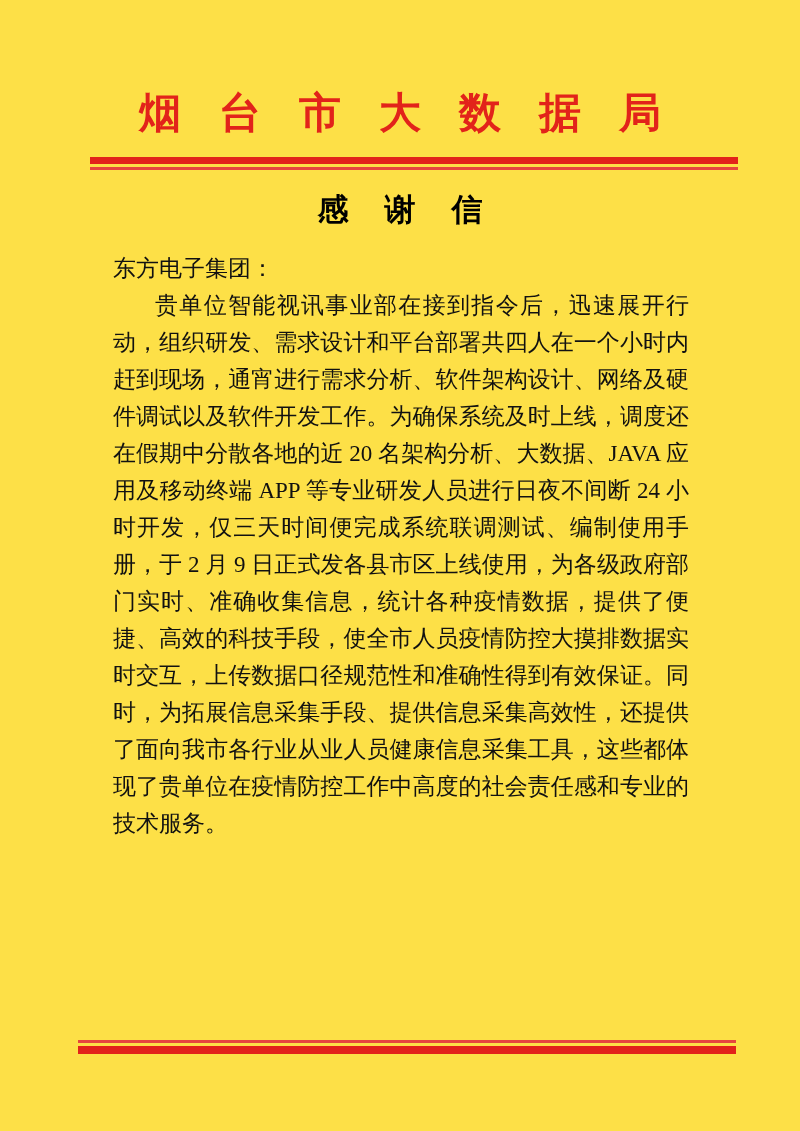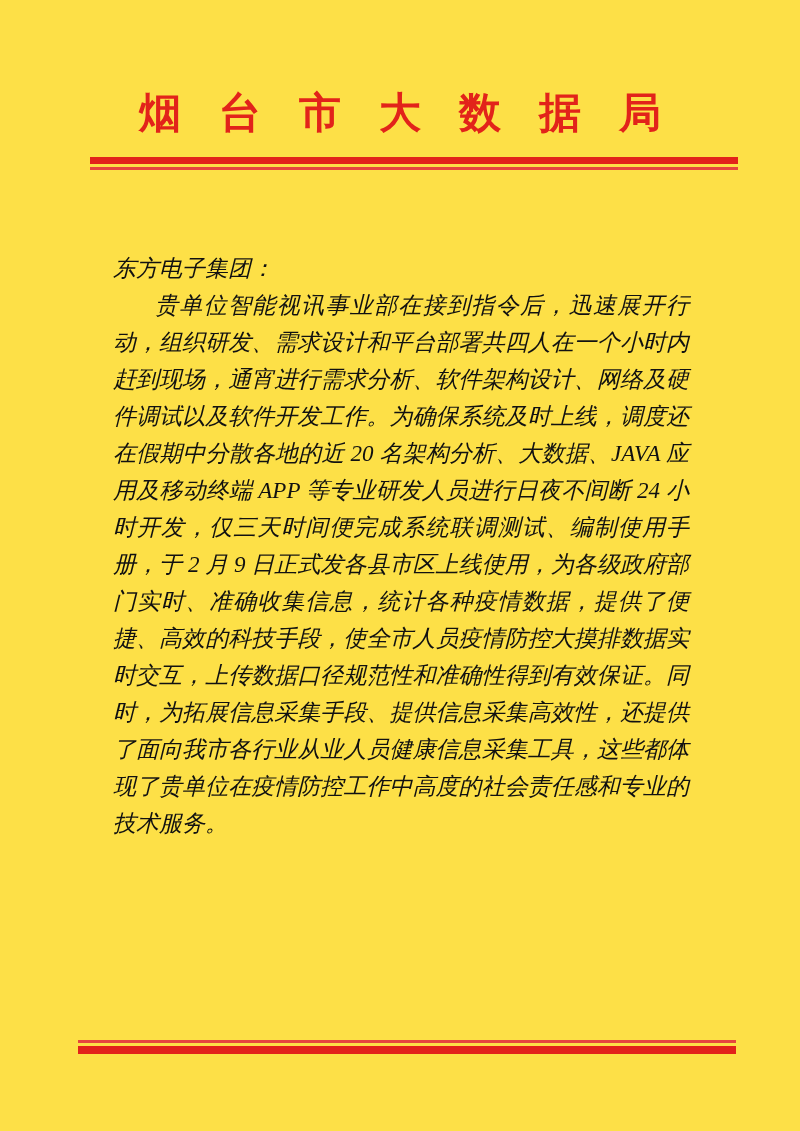--- a/index.html
+++ b/index.html
@@ -67,21 +67,20 @@
   
   .letter-body {
     position: absolute;
     top: 250px;
     left: 113px;
     width: 576px;
     color: var(--ink);
     font-size: 23px;
     line-height: 37px;
     text-align: justify;
-    font-style: italic;
   }
   .letter-body p { margin: 0; text-indent: 42px; }
   .letter-body p.salutation { text-indent: 0; }
 
   
   .rule-bottom {
     position: absolute;
     top: 1040px;
     left: 78px;
     width: 658px;
@@ -96,20 +95,21 @@
 <div class="page">
 
   <div class="org-title">烟台市大数据局</div>
 
   <div class="rule-top">
     <div class="rule-thick"></div>
     <div class="rule-gap"></div>
     <div class="rule-thin"></div>
   </div>
 
+  <div class="doc-title">感谢信</div>
 
   <div class="letter-body">
     <p class="salutation">东方电子集团：</p>
     <p>贵单位智能视讯事业部在接到指令后，迅速展开行动，组织研发、需求设计和平台部署共四人在一个小时内赶到现场，通宵进行需求分析、软件架构设计、网络及硬件调试以及软件开发工作。为确保系统及时上线，调度还在假期中分散各地的近 20 名架构分析、大数据、JAVA 应用及移动终端 APP 等专业研发人员进行日夜不间断 24 小时开发，仅三天时间便完成系统联调测试、编制使用手册，于 2 月 9 日正式发各县市区上线使用，为各级政府部门实时、准确收集信息，统计各种疫情数据，提供了便捷、高效的科技手段，使全市人员疫情防控大摸排数据实时交互，上传数据口径规范性和准确性得到有效保证。同时，为拓展信息采集手段、提供信息采集高效性，还提供了面向我市各行业从业人员健康信息采集工具，这些都体现了贵单位在疫情防控工作中高度的社会责任感和专业的技术服务。</p>
   </div>
 
   <div class="rule-bottom">
     <div class="rule-thin"></div>
     <div class="rule-gap"></div>
     <div class="rule-thick"></div>

